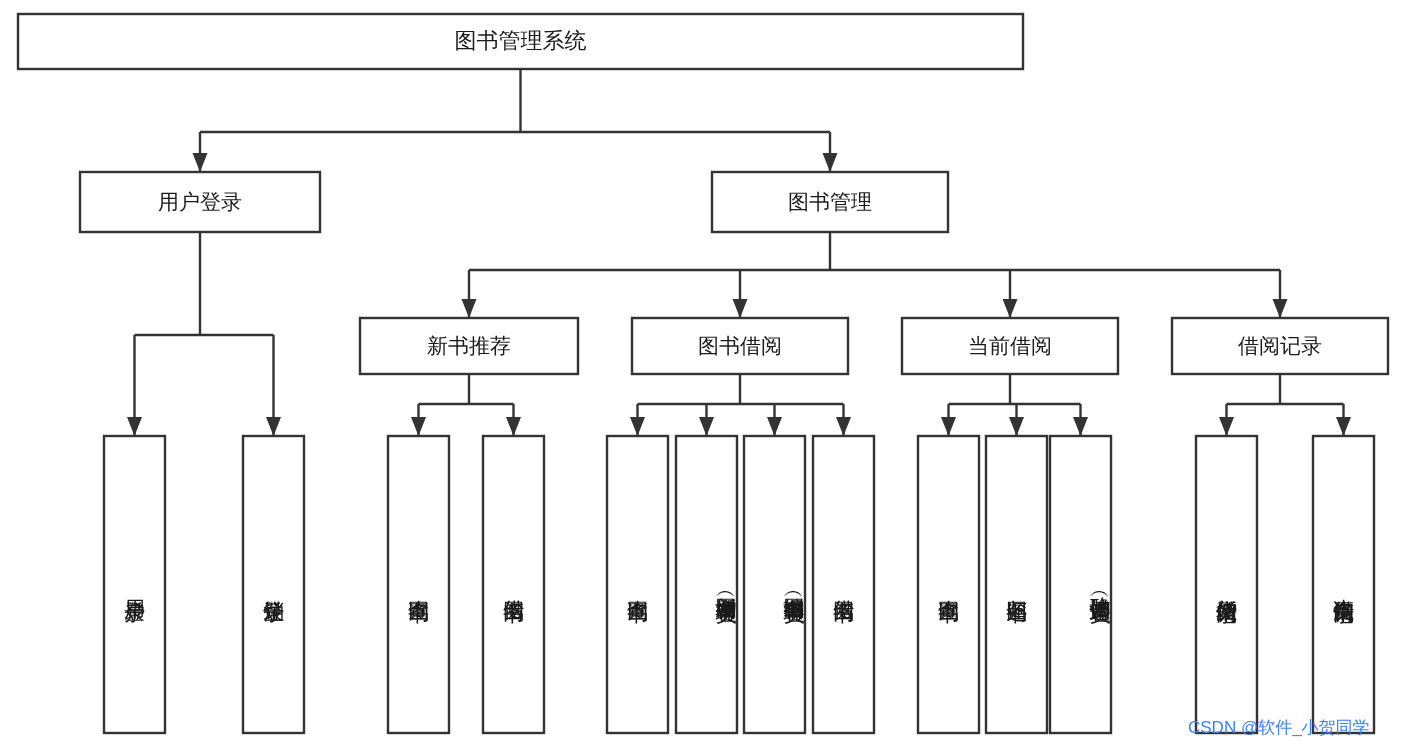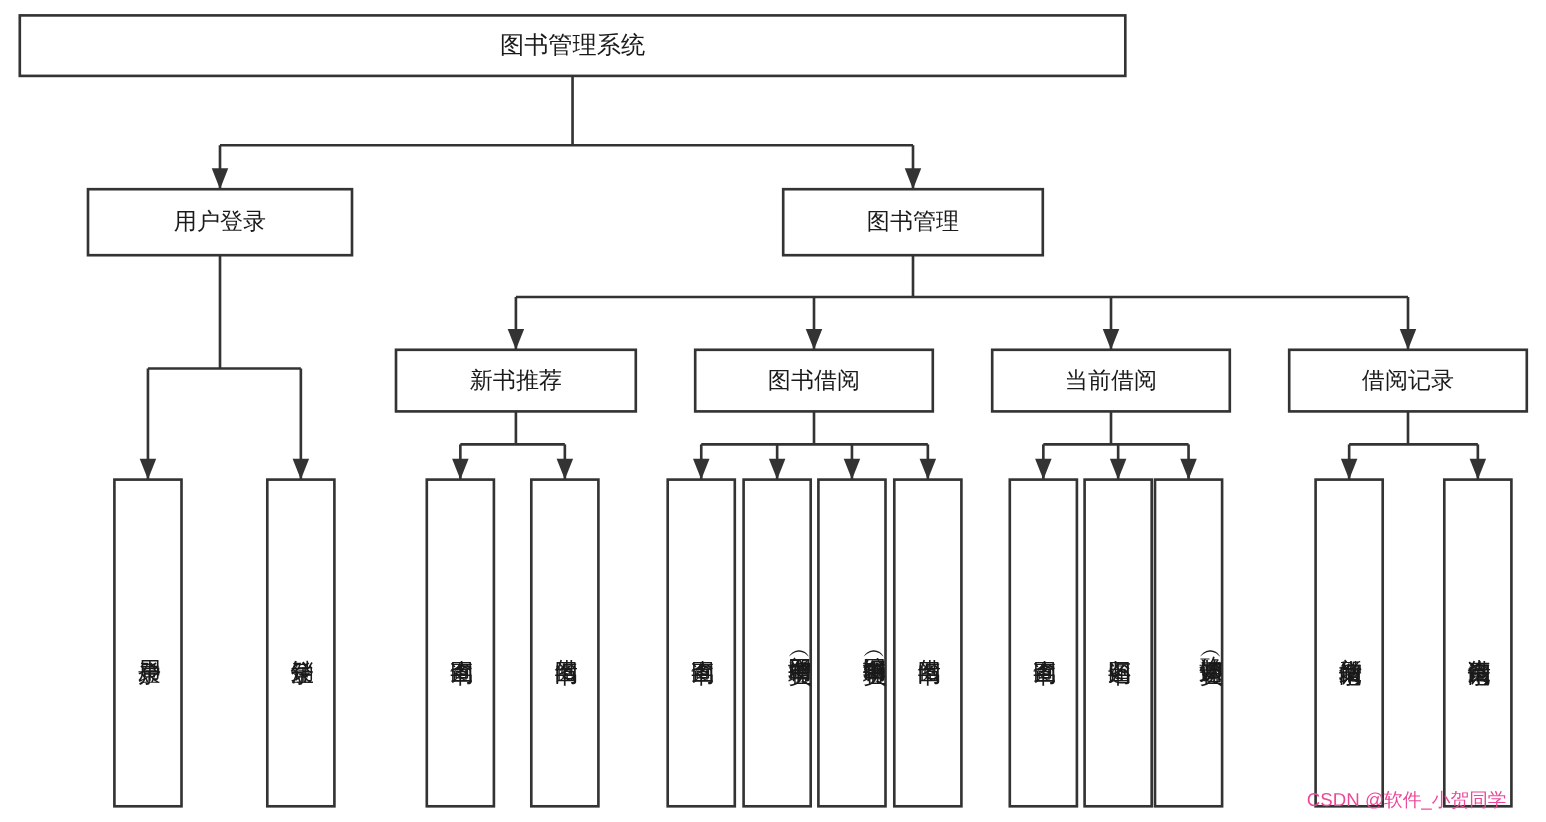--- a/index.html
+++ b/index.html
@@ -70,21 +70,21 @@
     align-items: flex-start;
     justify-content: center;
     pointer-events: none;
   }
   .watermark {
     position: absolute;
     left: 1188px;
     top: 716px;
     font-family: "Liberation Sans", sans-serif;
     font-size: 17px;
-    color: #ec4899;
+    color: #3b82f6;
     white-space: nowrap;
   }
 </style>
 </head>
 <body>
 
 <div id="diagram-root">
 
   <svg id="flow" viewBox="0 0 1405 747">
     <g id="connectors-layer">

